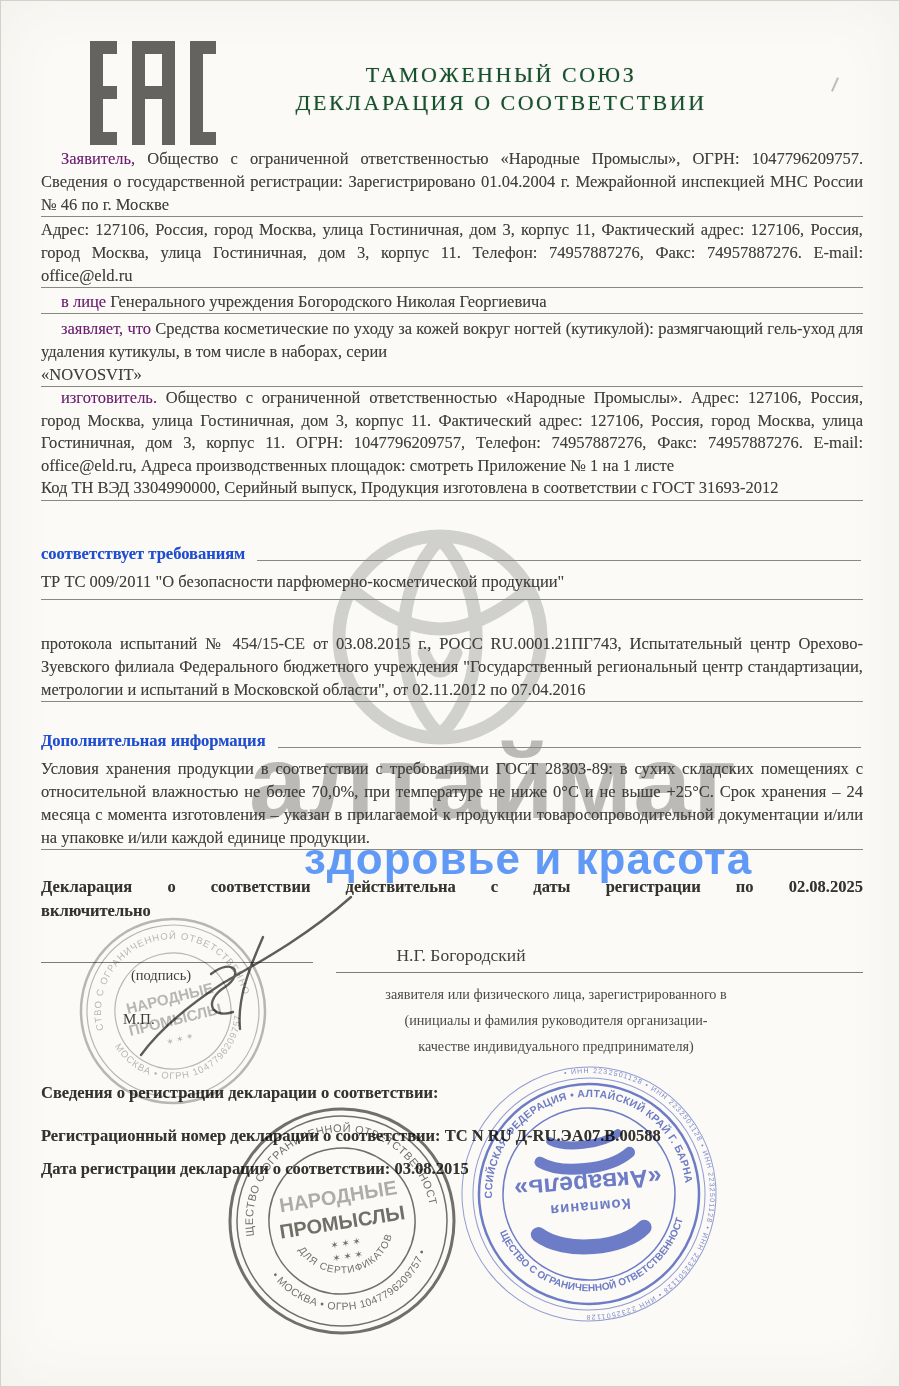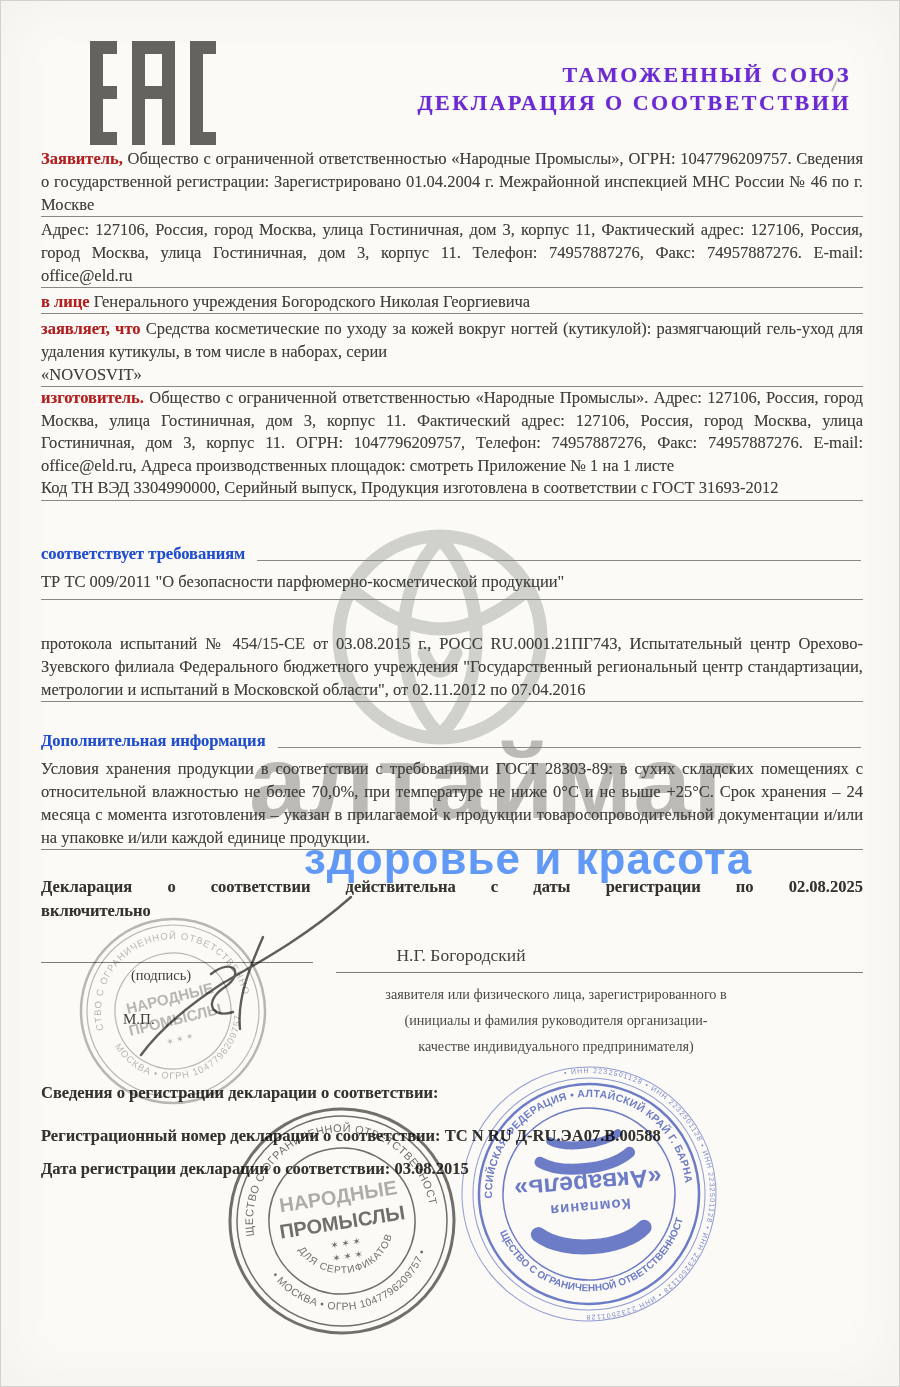--- a/index.html
+++ b/index.html
@@ -18,34 +18,34 @@
     font-weight:bold; font-size:104px; letter-spacing:2px; color:#9d9d9a; opacity:.68;
   }
   .wm-tagline{
     left:303px; top:833px; font-family:"Liberation Sans","DejaVu Sans",sans-serif;
     font-weight:bold; font-size:44px; letter-spacing:1px; color:#3b82f6; opacity:.8;
   }
   .wm-logo{left:327px; top:524px; opacity:.55;}
   
   .eac{position:absolute; left:85px; top:38px; z-index:2; opacity:.88;}
   .title{
-    position:absolute; z-index:2; left:150px; top:60px; width:700px; text-align:right;
-    font-weight:bold; font-size:22px; letter-spacing:2.5px; line-height:28px; color:#6d28d9;
+    position:absolute; z-index:2; left:150px; top:60px; width:700px; text-align:center;
+    font-weight:normal; font-size:22px; letter-spacing:2.5px; line-height:28px; color:#14532d;
     text-shadow:0 0 1px rgba(70,68,60,.45);
   }
   .pen-tick{position:absolute; z-index:2; left:833px; top:76px; width:2px; height:15px;
     background:#a3a29b; transform:rotate(24deg); opacity:.7;}
   
   .blk,.sec-head,.reg,.validity{
     position:absolute; z-index:2; left:40px; width:822px;
     font-size:16.5px; line-height:23px; text-shadow:0 0 .6px rgba(64,62,55,.4);
   }
   .blk{text-align:justify;}
   .rule{border-bottom:1px solid #8a897f;}
-  .lbl{font-weight:bold; color:#b91c1c;}
+  .lbl{font-weight:normal; color:#701a75;margin-left:20px;}
   .m0{margin:0;}
   .brand-line{display:block;}
   .sec-head{display:flex; align-items:flex-end; font-weight:bold; color:#1d4ed8;}
   .sec-head::after{content:""; flex:1 1 auto; border-bottom:1px solid #8a897f; margin:0 2px 4px 12px;}
   .validity{font-weight:bold; color:#34332d; line-height:24px;}
   .validity .l1{text-align:justify; text-align-last:justify;}
   .reg{font-weight:bold; color:#34332d;}
   
   .sig-line{position:absolute; z-index:2; left:40px; top:961px; width:272px; border-top:1px solid #7e7d75;}
   .podpis{position:absolute; z-index:2; left:95px; top:966px; width:130px; text-align:center; font-size:14.5px;}

